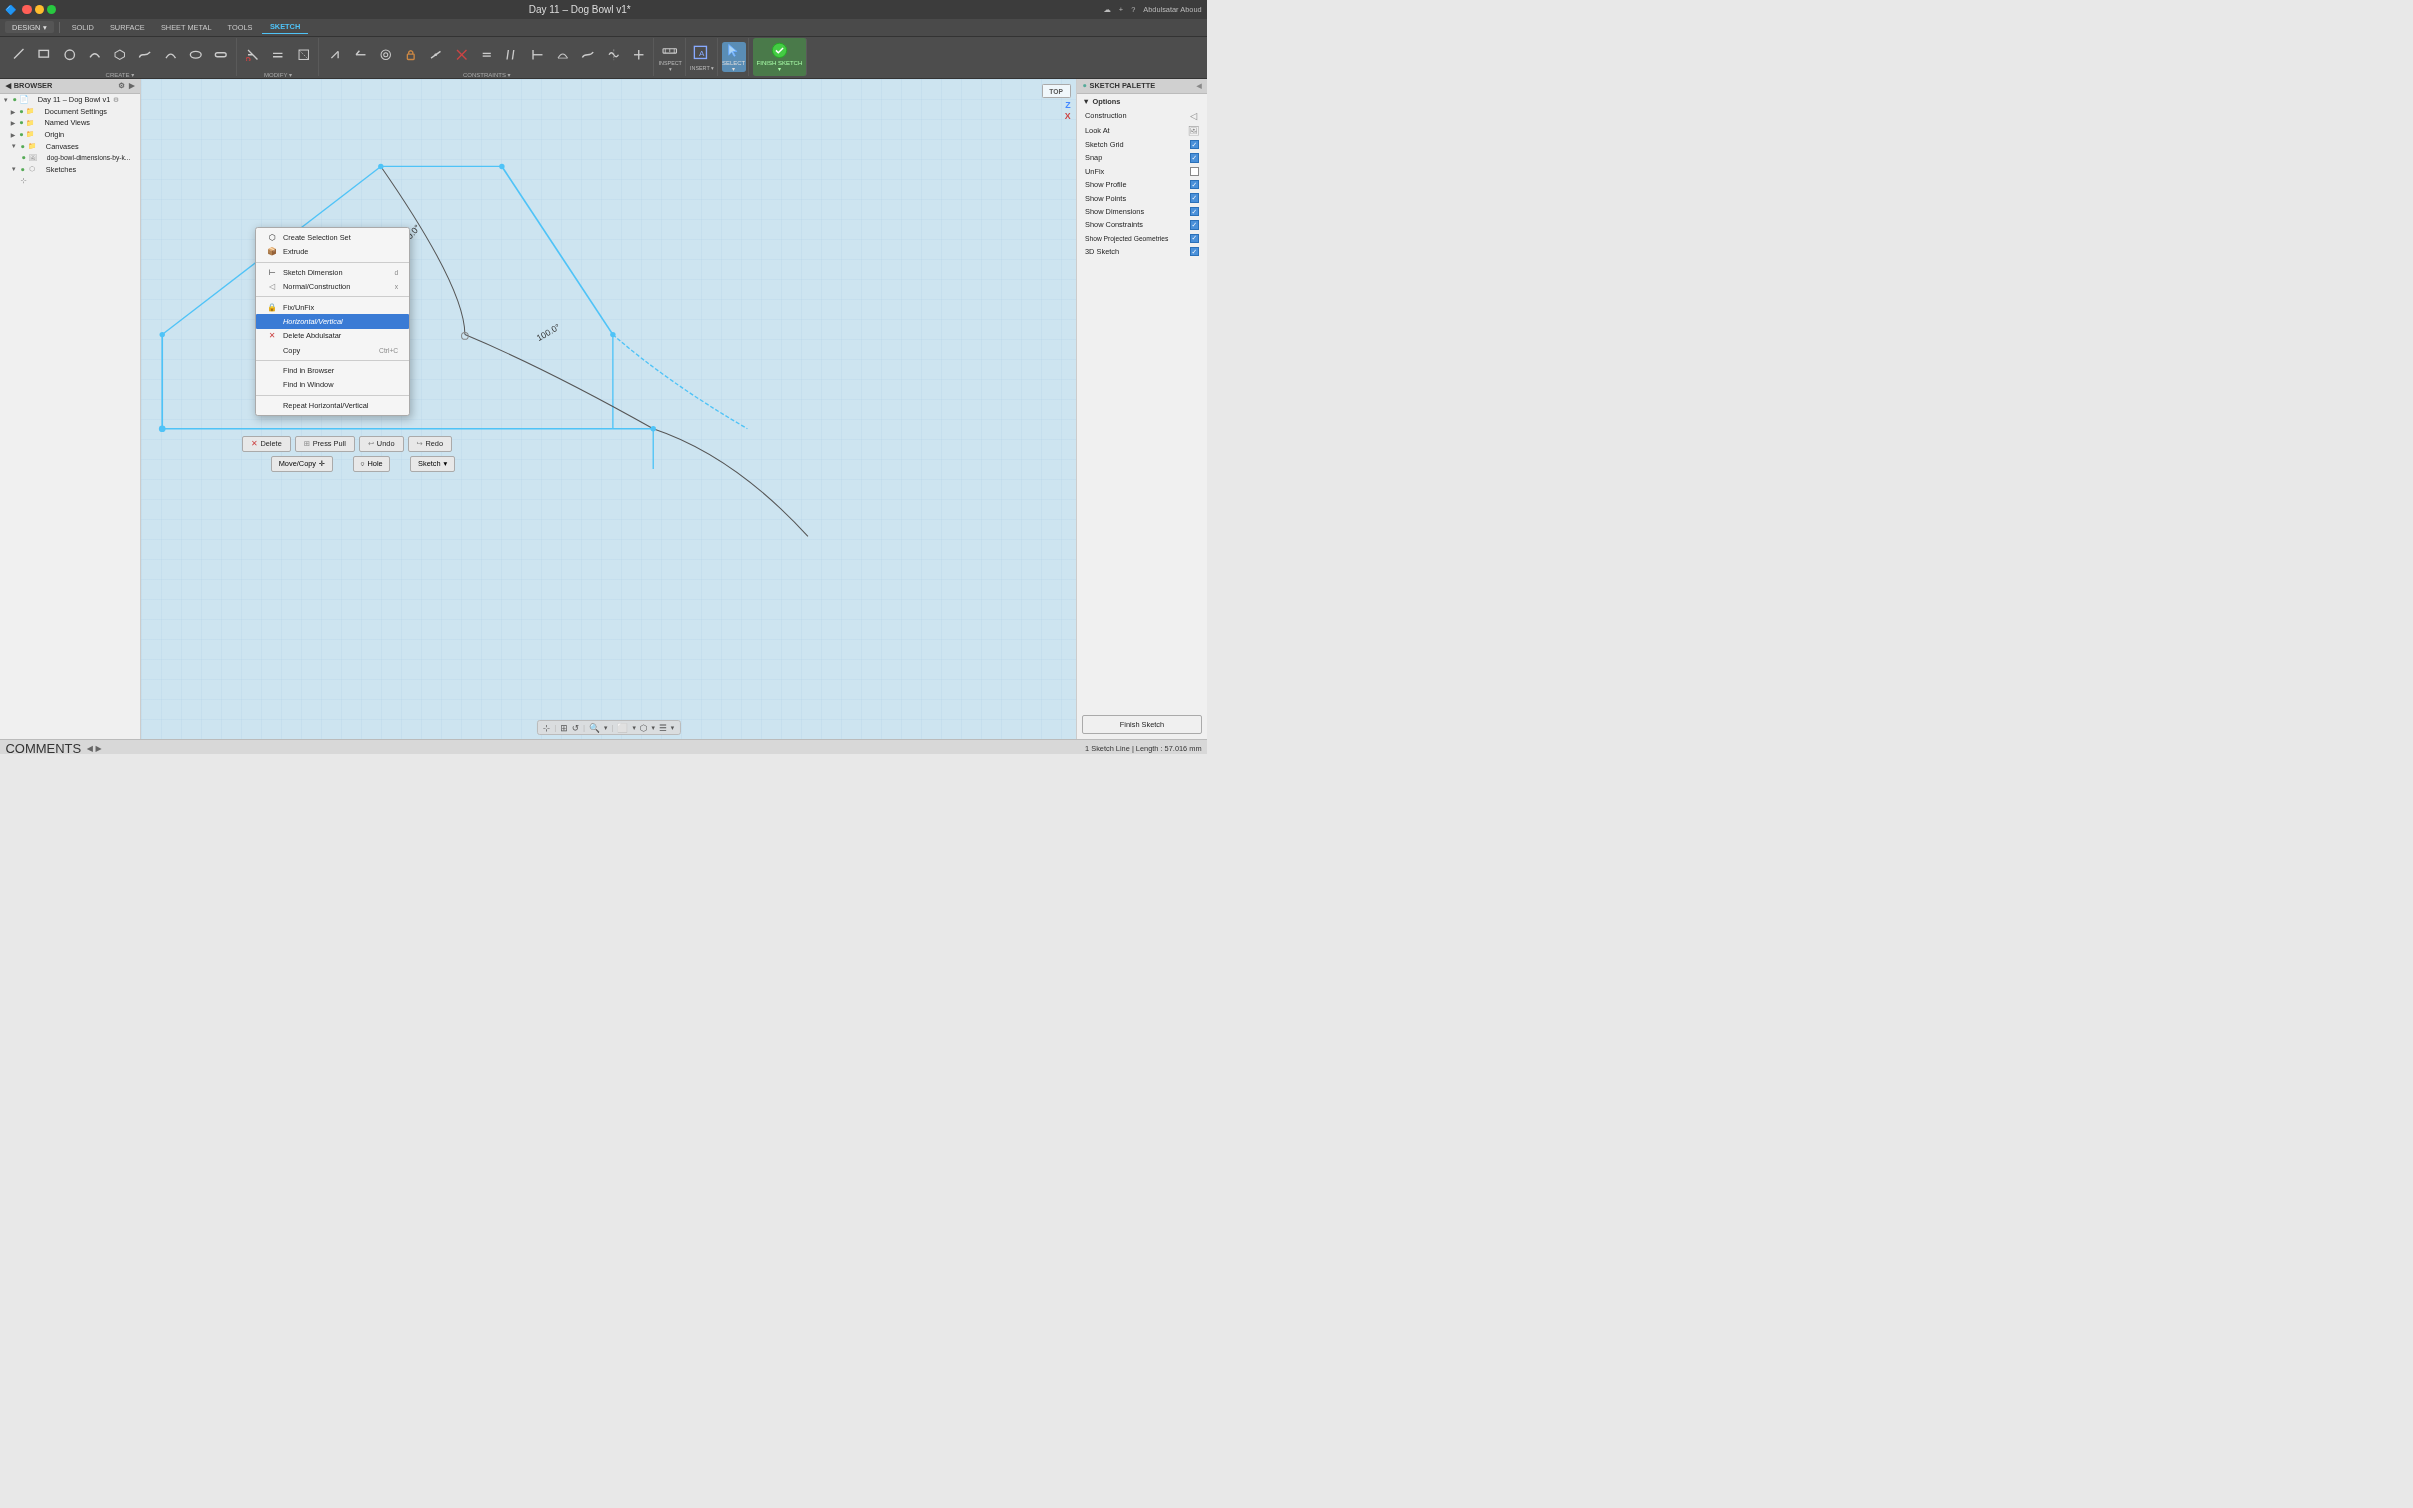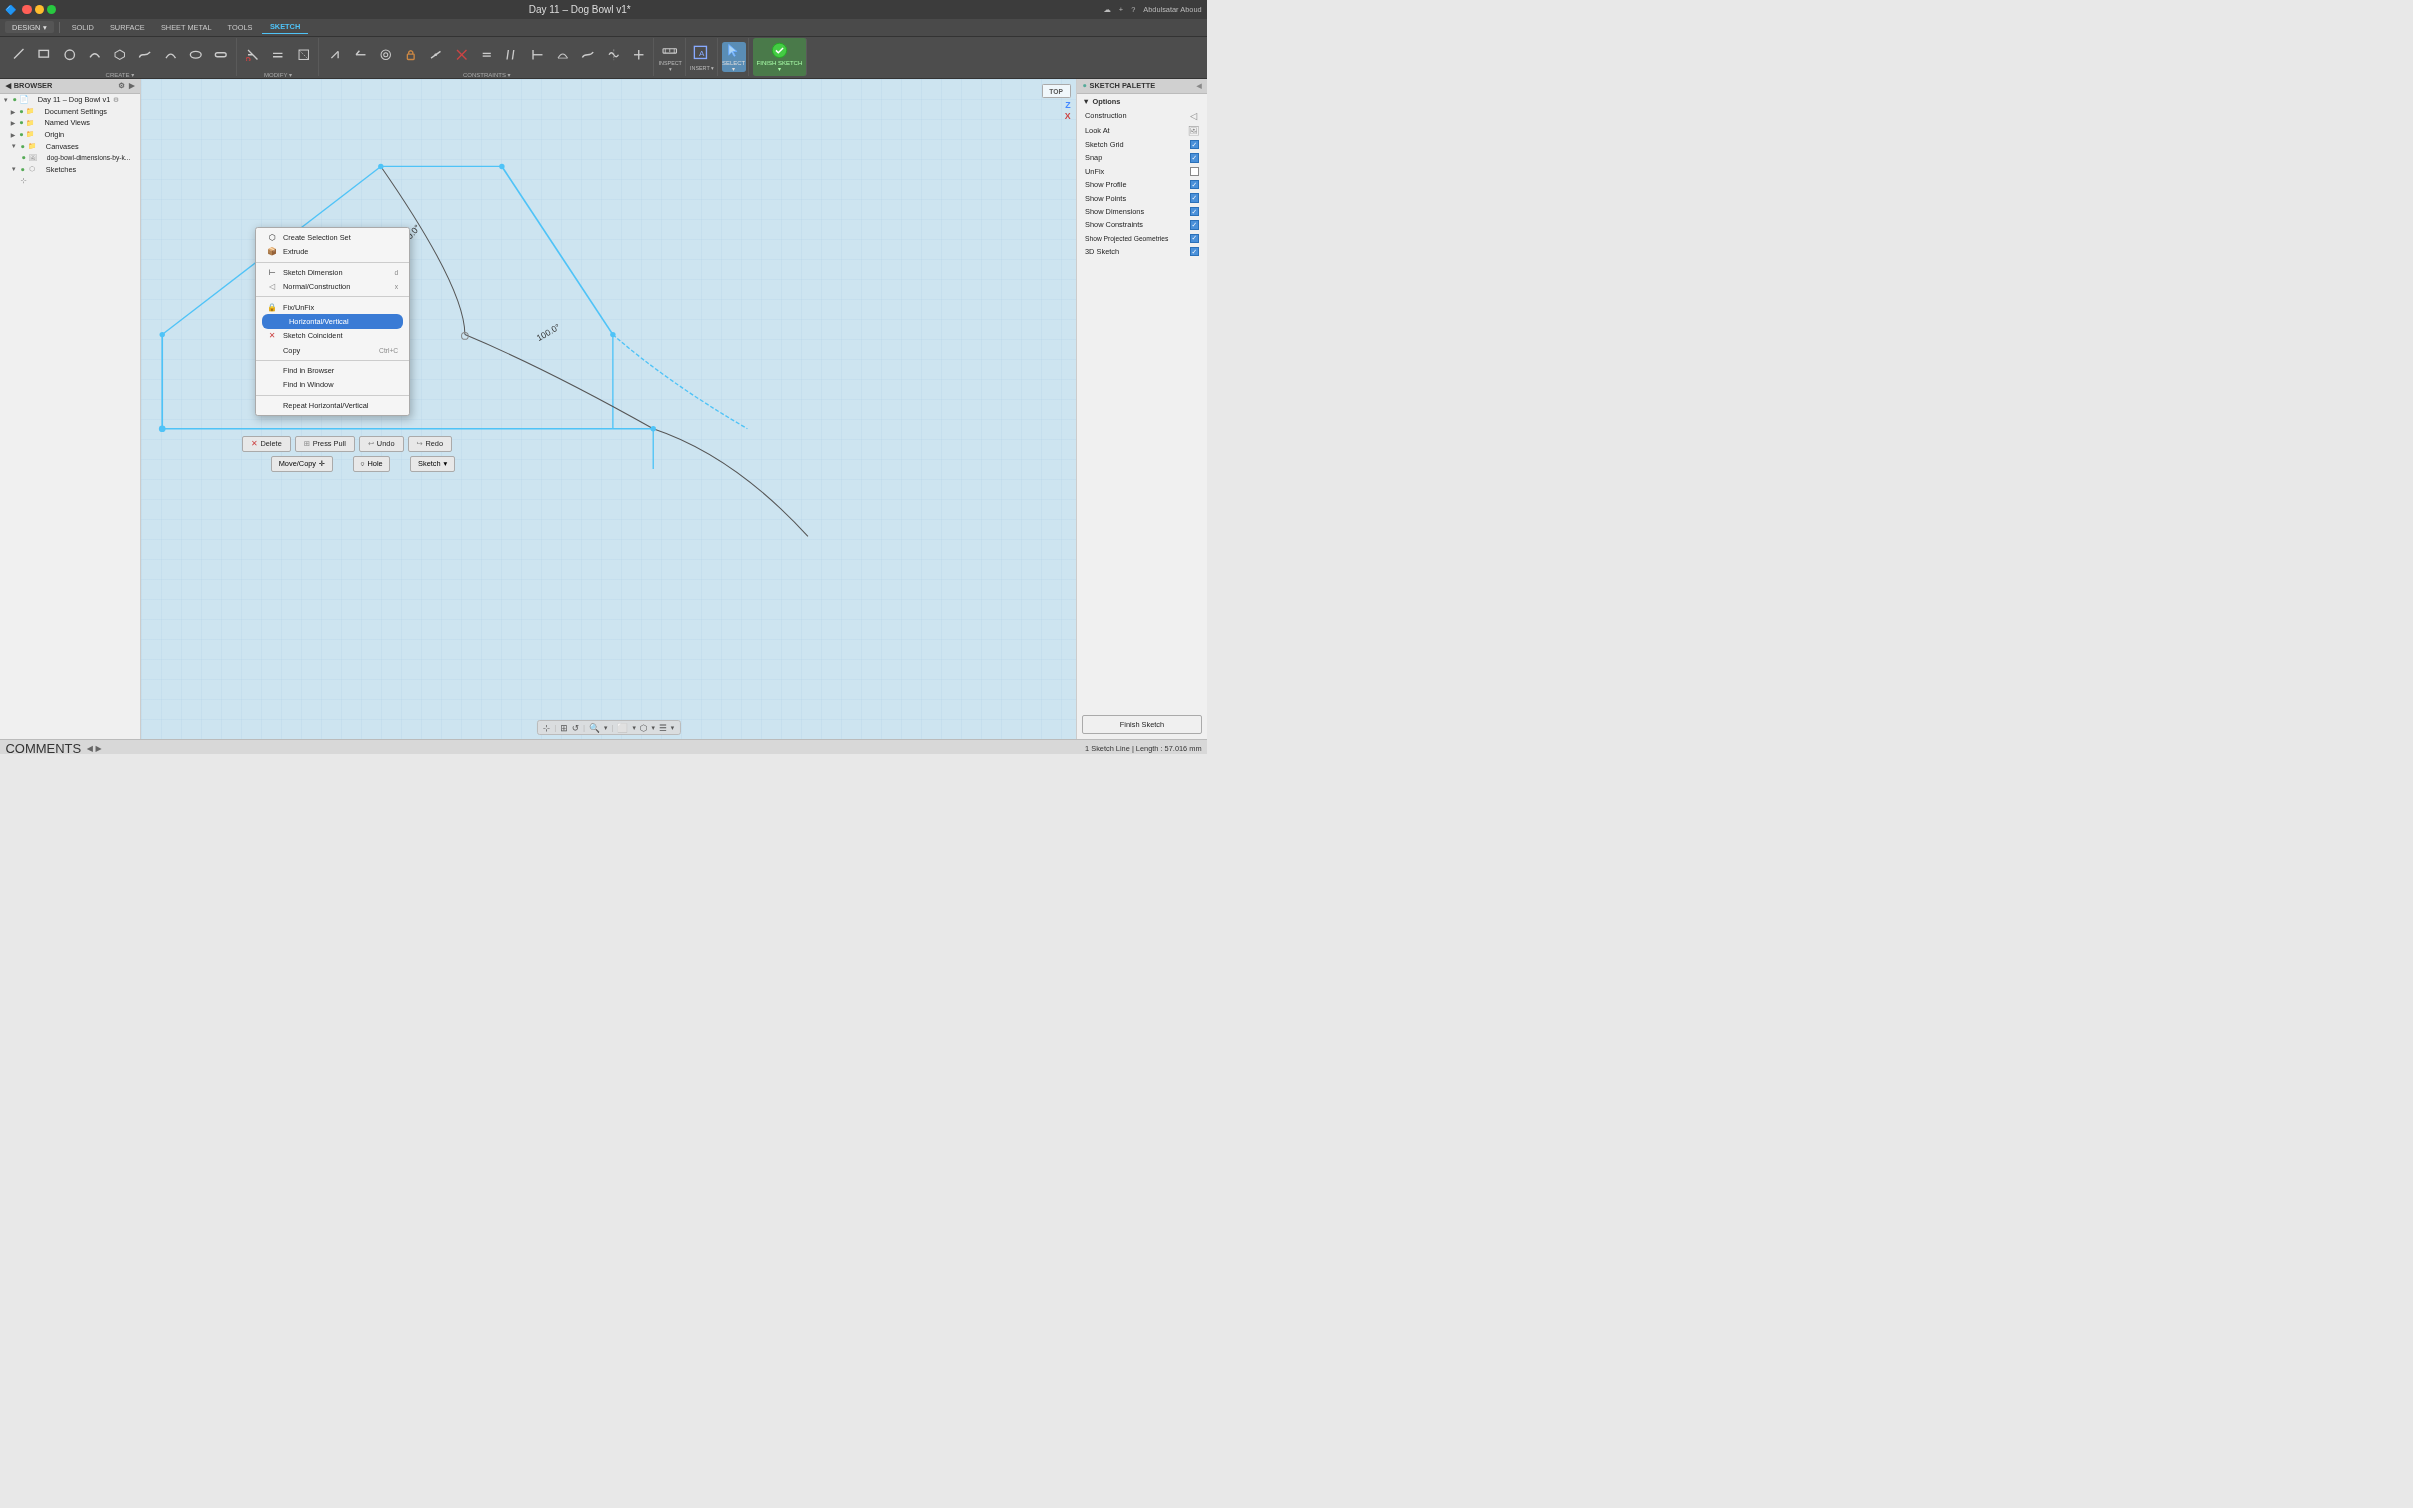--- a/index.html
+++ b/index.html
@@ -207,21 +207,21 @@
     .ctx-item {
       padding: 2.7px 10.8px;
       font-size: 7.4px;
       color: #222;
       cursor: pointer;
       display: flex;
       align-items: center;
       gap: 5.4px;
       justify-content: space-between;
     }
-    .ctx-item.highlighted { background: #3a7bd5; color: #fff; border-radius: 6px; margin: 0 6px; }
+    .ctx-item.highlighted { background: #3a7bd5; color: #fff; border-radius: 1px; margin: 0 0; font-style: italic; }
     .ctx-separator { height: 0.7px; background: #ccc; margin: 2.7px 0; }
     .ctx-icon { width: 10.8px; text-align: center; font-size: 8px; }
     .ctx-label { flex: 1; }
     .ctx-shortcut { font-size: 6.7px; color: #888; }
 
     
     #bottom-context-bar {
       position: absolute;
       left: 101px;
       top: 357px;
@@ -765,21 +765,21 @@
       <div class="ctx-item">
         <span class="ctx-icon" style="color:#c84;">🔒</span>
         <span class="ctx-label">Fix/UnFix</span>
       </div>
       <div class="ctx-item highlighted">
         <span class="ctx-icon"> </span>
         <span class="ctx-label">Horizontal/Vertical</span>
       </div>
       <div class="ctx-item">
         <span class="ctx-icon" style="color:#c44;">✕</span>
-        <span class="ctx-label">Sketch Coincident</span>
+        <span class="ctx-label">Delete Abdulsatar</span>
       </div>
       <div class="ctx-item">
         <span class="ctx-icon"> </span>
         <span class="ctx-label">Copy</span>
         <span class="ctx-shortcut">Ctrl+C</span>
       </div>
       <div class="ctx-separator"></div>
       <div class="ctx-item">
         <span class="ctx-icon"> </span>
         <span class="ctx-label">Find in Browser</span>

